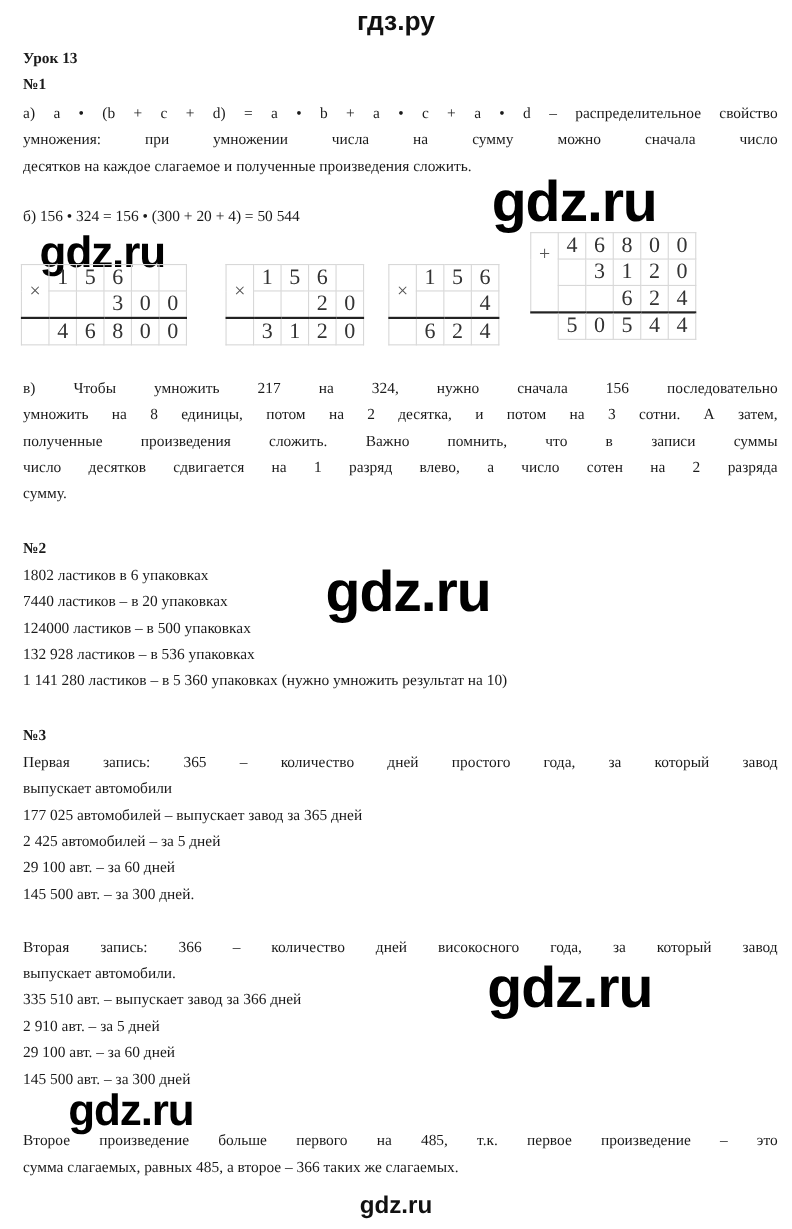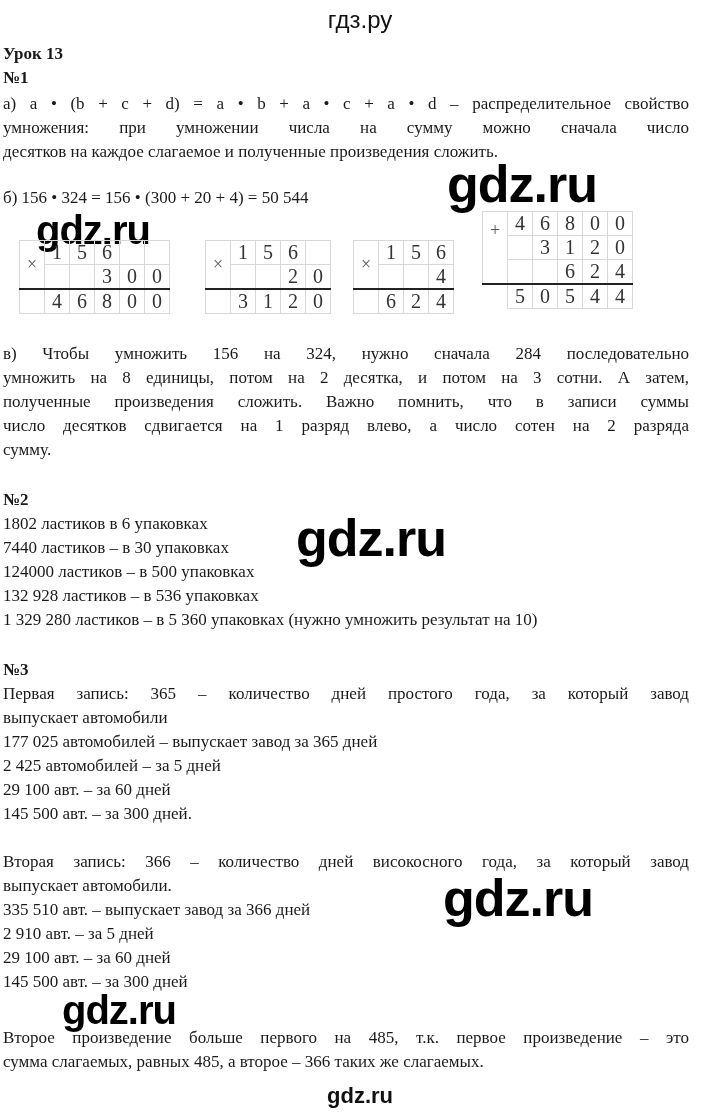--- a/index.html
+++ b/index.html
@@ -1,26 +1,26 @@
 <!DOCTYPE html>
 <html><head>
 <meta charset="utf-8">
 <style>
   html, body { margin:0; padding:0; background:#ffffff; }
   body { width:720px; height:1117px; position:relative; overflow:hidden;
          font-family:"Liberation Serif", serif; color:#1a1a1a; }
   .site-header { position:absolute; top:6px; left:0; width:720px; text-align:center;
-         font-family:"Liberation Sans", sans-serif; font-weight:normal; font-size:24px; color:#111; }
+         font-family:"Liberation Sans", sans-serif; font-weight:bold; font-size:24px; color:#111; }
   .site-footer { position:absolute; top:1083px; left:0; width:720px; text-align:center;
          font-family:"Liberation Sans", sans-serif; font-weight:bold; font-size:22px; color:#111; }
   .wm { position:absolute; font-family:"Liberation Sans", sans-serif; font-weight:bold; color:#000;
         letter-spacing:-1px; line-height:1; }
   .wm-big { font-size:52px; }
   .wm-mid { font-size:40px; }
-  .ln { position:absolute; left:3px; width:686px; font-size:17px; line-height:24px; white-space:nowrap; }
+  .ln { position:absolute; left:21px; width:686px; font-size:14px; line-height:24px; white-space:nowrap; }
   .just { text-align:justify; text-align-last:justify; white-space:normal; }
   .hd { font-weight:bold; }
   .grid { position:absolute; border-collapse:collapse; }
   .grid td { width:24px; height:23px; border:1px solid #d8d8d8; text-align:center; vertical-align:middle;
              font-size:20px; color:#333; padding:0; }
   .grid td.sign { color:#555; font-size:18px; vertical-align:middle; }
   .grid tr.res td { border-top:2.5px solid #222; }
   .grid td.noborder { border-left:none; border-bottom:none; }
 </style>
 </head>
@@ -141,32 +141,32 @@
     <td class="noborder"></td>
     <td>5</td>
     <td>0</td>
     <td>5</td>
     <td>4</td>
     <td>4</td>
   </tr>
 </tbody>
   </table>
 
-<div class="ln just" style="top:342px">в) Чтобы умножить 156 на 324, нужно сначала 284 последовательно</div>
+<div class="ln just" style="top:342px">в) Чтобы умножить 217 на 324, нужно сначала 156 последовательно</div>
 <div class="ln just" style="top:366px">умножить на 8 единицы, потом на 2 десятка, и потом на 3 сотни. А затем,</div>
 <div class="ln just" style="top:390px">полученные произведения сложить. Важно помнить, что в записи суммы</div>
 <div class="ln just" style="top:414px">число десятков сдвигается на 1 разряд влево, а число сотен на 2 разряда</div>
 <div class="ln" style="top:438px">сумму.</div>
 
 <div class="ln hd" style="top:488px">№2</div>
 <div class="ln" style="top:512px">1802 ластиков в 6 упаковках</div>
-<div class="ln" style="top:536px">7440 ластиков – в 30 упаковках</div>
+<div class="ln" style="top:536px">7440 ластиков – в 20 упаковках</div>
 <div class="ln" style="top:560px">124000 ластиков – в 500 упаковках</div>
 <div class="ln" style="top:584px">132 928 ластиков – в 536 упаковках</div>
-<div class="ln" style="top:608px">1 329 280 ластиков – в 5 360 упаковках (нужно умножить результат на 10)</div>
+<div class="ln" style="top:608px">1 141 280 ластиков – в 5 360 упаковках (нужно умножить результат на 10)</div>
 <div class="wm wm-big" style="left:296px;top:512px">gdz.ru</div>
 
 <div class="ln hd" style="top:658px">№3</div>
 <div class="ln just" style="top:682px">Первая запись:  365 – количество дней простого года, за который завод</div>
 <div class="ln" style="top:706px">выпускает автомобили</div>
 <div class="ln" style="top:730px">177 025 автомобилей – выпускает завод за 365 дней</div>
 <div class="ln" style="top:754px">2 425 автомобилей – за 5 дней</div>
 <div class="ln" style="top:778px">29 100 авт. – за 60 дней</div>
 <div class="ln" style="top:802px">145 500 авт. – за 300 дней.</div>
 

